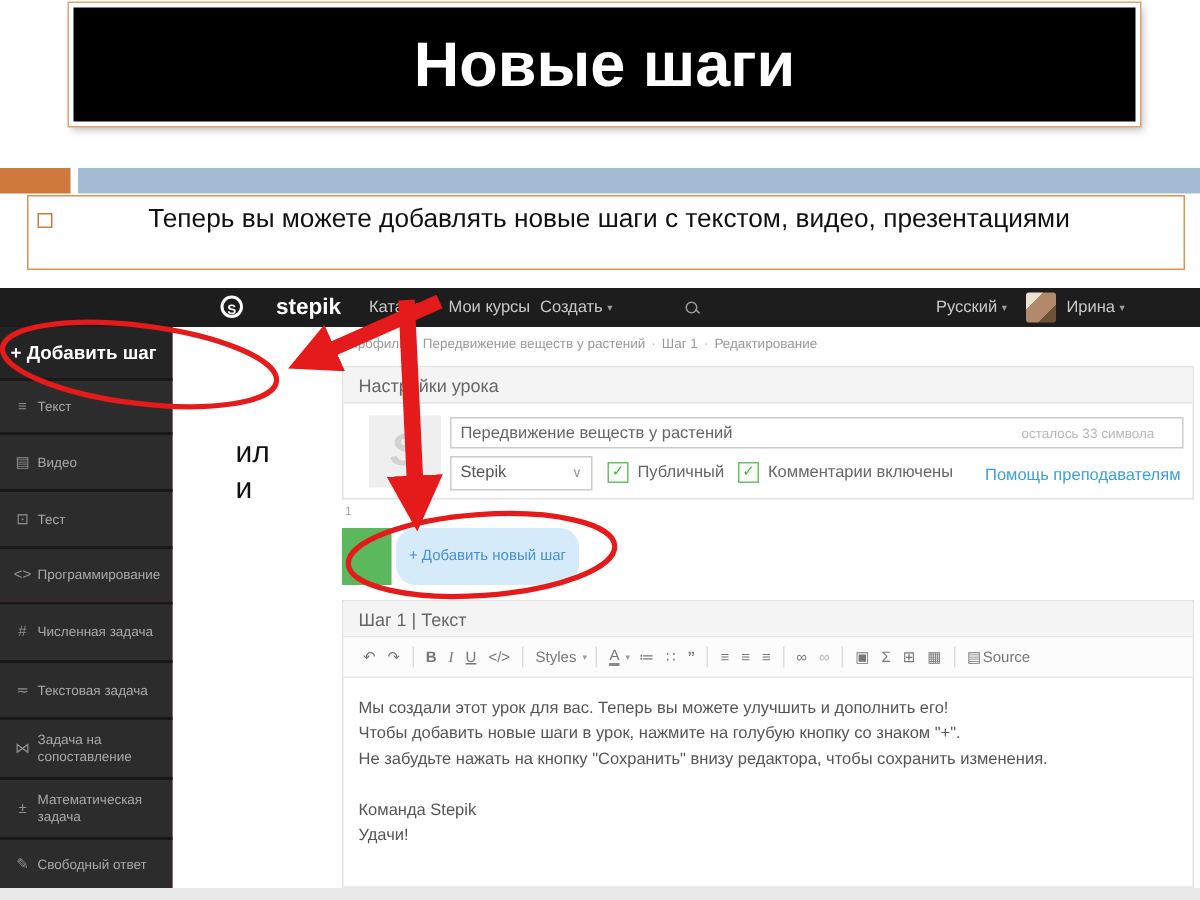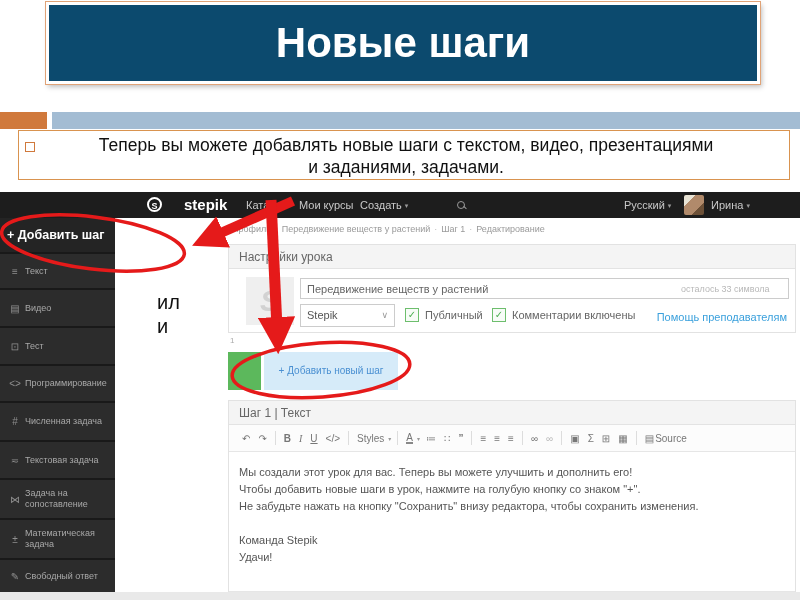--- a/index.html
+++ b/index.html
@@ -1,21 +1,21 @@
 <!DOCTYPE html>
 <html><head>
 <meta charset="utf-8">
 <style>
   html,body{margin:0;padding:0;background:#fff;}
   .slide{position:relative;width:800px;height:600px;background:#fff;overflow:hidden;
          font-family:"Liberation Sans",sans-serif;}
   .abs{position:absolute;}
 
   
-  .banner{left:46px;top:2px;width:714px;height:82px;background:#0c4a6e;
+  .banner{left:46px;top:2px;width:714px;height:82px;background:#000000;
           border:3px solid #fff;outline:1px solid #E0A377;box-sizing:border-box;
           box-shadow:2px 3px 5px rgba(0,0,0,.25);}
   .banner-title{width:100%;text-align:center;line-height:76px;color:#fff;
           font-size:42px;font-weight:bold;}
   .orange-square{left:0;top:112px;width:47px;height:17px;background:#D0793C;}
   .blue-strip{left:52px;top:112px;width:748px;height:17px;background:#A3BCD3;}
   .bullet-box{left:18px;top:130px;width:772px;height:50px;background:#fff;
           border:1px solid #D9934F;box-sizing:border-box;}
   .bullet-glyph{left:25px;top:142px;width:8px;height:8px;border:1.5px solid #D0793C;}
   .bullet-text{left:30px;top:134px;width:752px;text-align:center;font-size:17.5px;
@@ -65,22 +65,22 @@
   .lang-select{left:71px;top:35px;width:95px;height:23px;border:1px solid #CCC;font-size:11px;
           color:#555;line-height:21px;padding-left:6px;box-sizing:border-box;background:#fff;cursor:pointer;}
   .lang-chev{position:absolute;right:6px;top:0;color:#999;font-size:9px;}
   .checkline{position:absolute;top:39px;display:flex;align-items:center;font-size:11px;color:#666;cursor:pointer;}
   .checkbox{width:12px;height:12px;border:1px solid #6DBE6D;background:#F7FCF7;color:#4CAF50;
           font-size:10px;line-height:12px;text-align:center;margin-right:6px;flex:none;}
   .help-link{right:8px;top:42px;font-size:11px;color:#3AA0DC;cursor:pointer;position:absolute;text-align:right;}
 
   .step-num{left:230px;top:336px;font-size:8px;color:#aaa;}
   .step-green{left:228px;top:352px;width:33px;height:38px;background:#5CB85C;cursor:pointer;}
-  .add-new-step{left:264px;top:352px;width:134px;height:38px;background:#D6EBF9;color:#4A90D2;
-          font-size:10px;text-align:center;line-height:38px;cursor:pointer;white-space:nowrap;}
+  .add-new-step{left:264px;top:352px;width:122px;height:38px;background:#D6EBF9;color:#4A90D2;
+          font-size:10px;text-align:center;line-height:38px;cursor:pointer;white-space:nowrap;border-radius:13px;}
 
   .editor{left:228px;top:400px;width:568px;height:192px;}
   .toolbar{height:27px;background:#FCFCFC;border-bottom:1px solid #E6E6E6;display:flex;
           align-items:center;padding-left:9px;box-sizing:border-box;}
   .tb{color:#777;font-size:10px;margin:0 4px;cursor:pointer;white-space:nowrap;}
   .tb-b{font-weight:bold;}
   .tb-i{font-style:italic;font-family:"Liberation Serif",serif;}
   .tb-u{text-decoration:underline;}
   .tb-a{border-bottom:2px solid #888;line-height:9px;}
   .tb-chev{font-size:6px;color:#999;margin:0 2px 0 0;cursor:pointer;}
@@ -103,21 +103,20 @@
 
   <div class="abs banner">
     <div class="banner-title">Новые шаги</div>
   </div>
   <div class="abs orange-square"></div>
   <div class="abs blue-strip"></div>
   <div class="abs bullet-box"></div>
   <div class="abs bullet-glyph"></div>
   <div class="abs bullet-text">
     <div>Теперь вы можете добавлять новые шаги с текстом, видео, презентациями</div>
-    <div>и заданиями, задачами.</div>
   </div>
   <div class="abs or-label">или</div>
 
   <div class="abs navbar">
     <div class="abs logo-badge" style="position:absolute;">S</div>
     <div class="nav-el logo-text" style="left:184px;top:4px;">stepik</div>
     <div class="nav-el" style="left:246px;">Каталог</div>
     <div class="nav-el" style="left:299px;">Мои курсы</div>
     <div class="nav-el" style="left:360px;"><span>Создать</span><span class="chev">▾</span></div>
     <div class="abs lens" style="position:absolute;"></div>

